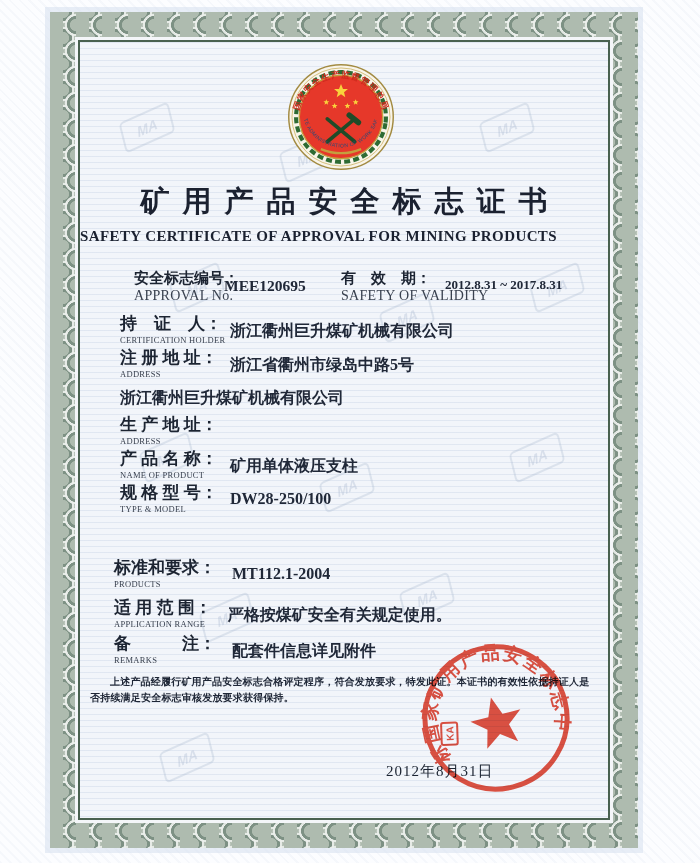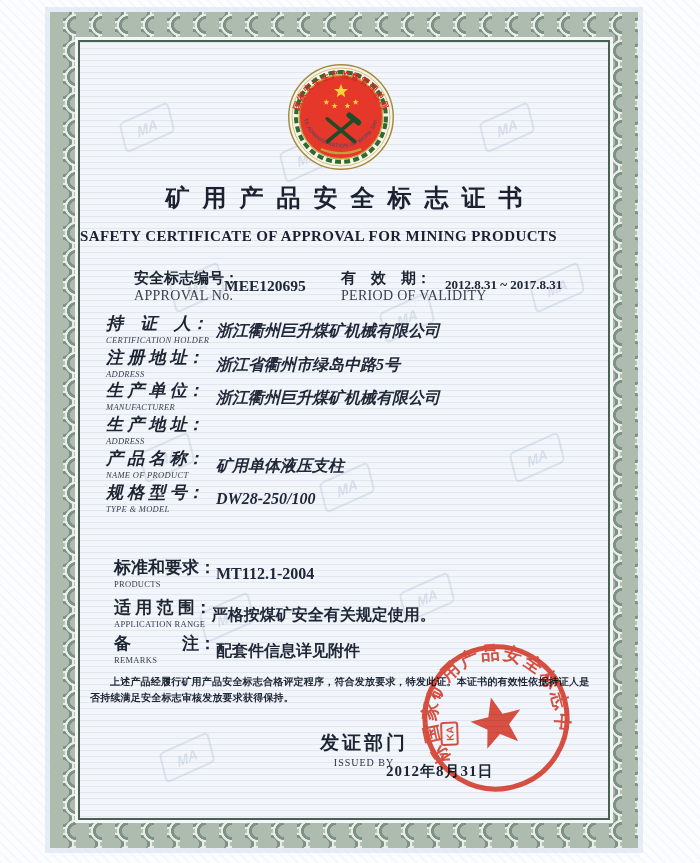--- a/index.html
+++ b/index.html
@@ -32,52 +32,52 @@
     position:absolute;width:50px;height:27px;border:2px solid rgba(166,181,205,.30);
     border-radius:5px;transform:rotate(-24deg) skewX(-10deg);
     display:flex;align-items:center;justify-content:center;
     font-family:"Liberation Sans","DejaVu Sans",sans-serif;
     font-style:italic;font-weight:bold;font-size:14px;color:rgba(166,181,205,.34);
     pointer-events:none;
   }
   .emblem{position:absolute;left:206px;top:20px;}
   .cert-title{
     position:absolute;top:140px;left:0;width:100%;text-align:center;
-    font-size:24px;font-weight:bold;letter-spacing:13px;padding-left:13px;box-sizing:border-box;
+    font-size:29px;font-weight:bold;letter-spacing:13px;padding-left:13px;box-sizing:border-box;
     color:#1b2130;
   }
   .cert-subtitle{
     position:absolute;top:186px;left:0;width:100%;text-align:left;
     font-size:15px;font-weight:bold;letter-spacing:.4px;color:#1b2130;
   }
   .row{position:absolute;display:flex;align-items:flex-start;}
   .lbl{display:flex;flex-direction:column;flex:none;}
   .lbl .cn{font-size:17px;font-weight:bold;white-space:nowrap;line-height:1.15;}
   .lbl .en{font-size:8.5px;letter-spacing:.3px;color:#39414f;white-space:nowrap;margin-top:1px;}
   .val{font-size:16px;font-weight:600;color:#202838;white-space:nowrap;padding-top:7px;}
   .row-approval{left:54px;top:228px;}
   .row-approval .lbl{width:90px;}
   .row-approval .cn{font-size:15px;}
   .row-approval .en{font-size:14px;}
   .row-approval .val-no{width:117px;font-size:15.5px;}
   .row-approval .lbl-validity{width:104px;}
   .row-approval .val-validity{font-size:13px;}
-  .row-f{left:26px;font-style:italic;}
+  .row-f{left:40px;}
   .row-f .lbl{width:110px;}
   .row-s{left:34px;}
-  .row-s .lbl{font-family:Liberation Serif, serif;}
+  .row-s .lbl{margin-right:16px;font-family:Liberation Serif, serif;}
   .statement{
     position:absolute;left:10px;top:632px;width:508px;
     font-size:10px;font-weight:600;line-height:1.62;letter-spacing:.2px;
     text-indent:2em;color:#1e2636;
   }
   .issued{position:absolute;left:40px;right:0;top:688px;text-align:center;}
   .issued .cn{font-size:19px;font-weight:bold;letter-spacing:3px;}
   .issued .en{font-size:10px;letter-spacing:1px;color:#2a3140;margin-top:1px;}
-  .issue-date{position:absolute;left:306px;top:720px;font-size:15px;font-weight:bold;letter-spacing:1px;}
+  .issue-date{position:absolute;left:306px;top:720px;font-size:15px;font-weight:normal;letter-spacing:1px;}
   .seal{position:absolute;left:326px;top:586px;mix-blend-mode:multiply;}
 </style>
 </head>
 <body>
 
 <div>
   <div class="frame">
     <div class="paper">
 
       <div class="wm" style="left:40px;top:70px">MA</div>
@@ -127,44 +127,40 @@
       <div class="cert-subtitle">SAFETY CERTIFICATE OF APPROVAL FOR MINING PRODUCTS</div>
 
       <div class="row row-approval">
         <div class="lbl">
           <span class="cn">安全标志编号：</span>
           <span class="en">APPROVAL No.</span>
         </div>
         <div class="val val-no">MEE120695</div>
         <div class="lbl lbl-validity">
           <span class="cn">有　效　期：</span>
-          <span class="en">PERIOD OF VALIDITY</span>
+          <span class="en">SAFETY OF VALIDITY</span>
         </div>
         <div class="val val-validity">2012.8.31 ~ 2017.8.31</div>
       </div>
 
       <div class="row row-f" style="top:272px">
         <div class="lbl">
             <span class="cn">持　证　人：</span>
             <span class="en">CERTIFICATION HOLDER</span>
           </div>
         <div class="val">浙江衢州巨升煤矿机械有限公司</div>
       </div>
       <div class="row row-f" style="top:306px">
         <div class="lbl">
             <span class="cn">注 册 地 址：</span>
             <span class="en">ADDRESS</span>
           </div>
         <div class="val">浙江省衢州市绿岛中路5号</div>
       </div>
       <div class="row row-f" style="top:339px">
-        <div class="lbl">
-            <span class="cn">生 产 单 位：</span>
-            <span class="en">MANUFACTURER</span>
-          </div>
         <div class="val">浙江衢州巨升煤矿机械有限公司</div>
       </div>
       <div class="row row-f" style="top:373px">
         <div class="lbl">
             <span class="cn">生 产 地 址：</span>
             <span class="en">ADDRESS</span>
           </div>
       </div>
       <div class="row row-f" style="top:407px">
         <div class="lbl">
@@ -198,24 +194,20 @@
       <div class="row row-s" style="top:592px">
         <div class="lbl">
             <span class="cn">备　　　注：</span>
             <span class="en">REMARKS</span>
           </div>
         <div class="val">配套件信息详见附件</div>
       </div>
 
       <div class="statement">上述产品经履行矿用产品安全标志合格评定程序，符合发放要求，特发此证。本证书的有效性依据持证人是否持续满足安全标志审核发放要求获得保持。</div>
 
-      <div class="issued">
-        <div class="cn">发证部门</div>
-        <div class="en">ISSUED BY</div>
-      </div>
       <div class="issue-date">2012年8月31日</div>
 
       <svg class="seal" width="180" height="180" viewBox="0 0 180 180">
         <g opacity="0.87" transform="rotate(-14 90 90)">
           <defs>
             <path id="sealArc" d="M36,117 A60,60 0 1 1 144,117" fill="none"></path>
           </defs>
           <circle cx="90" cy="90" r="71" fill="none" stroke="#e03a28" stroke-width="5"></circle>
           <path d="M0,-27 L7.3,-8.5 L25.7,-8.5 L11.1,3.3 L15.9,21.8 L0,10.6 L-15.9,21.8 L-11.1,3.3 L-25.7,-8.5 L-7.3,-8.5 Z" transform="translate(90,96)" fill="#e03a28"></path>
           <g transform="translate(41,94) rotate(-78)" stroke="#e03a28">

